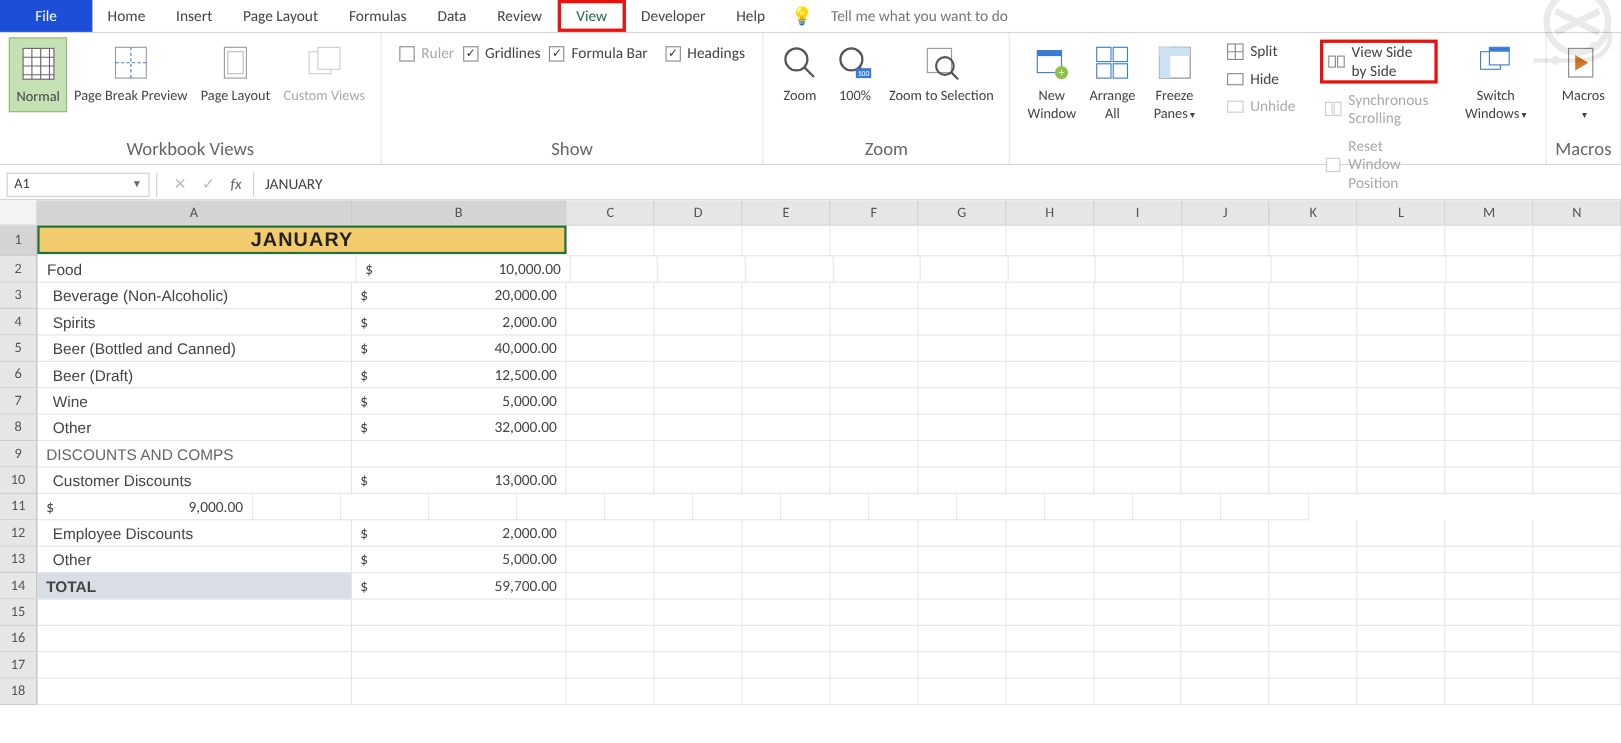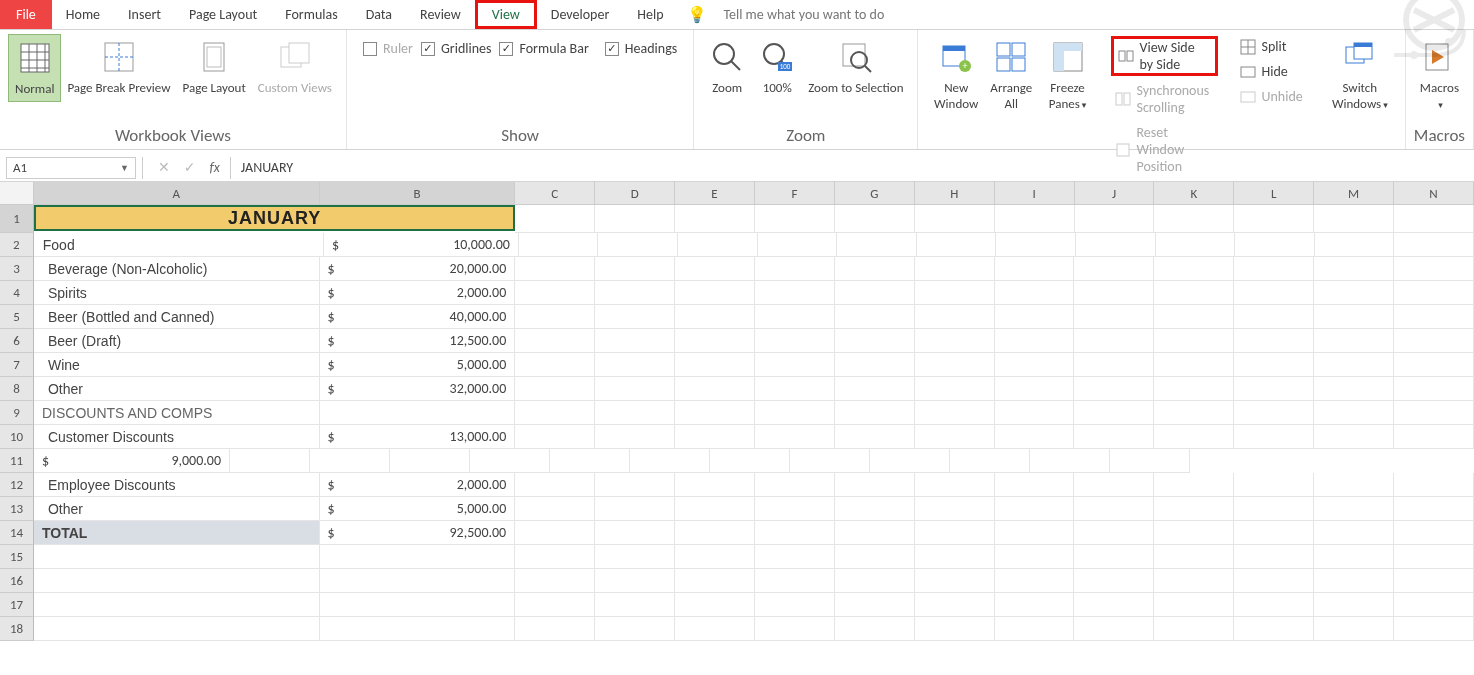--- a/index.html
+++ b/index.html
@@ -1,21 +1,21 @@
 <!DOCTYPE html>
 <html><head>
 <meta charset="utf-8">
 <style>
 * { box-sizing: border-box; margin: 0; padding: 0; font-family: "Segoe UI", Calibri, Arial, sans-serif; }
 body { background: #fff; width: 1474px; height: 675px; overflow: hidden; font-size: 14px; color: #444; }
 
 
 .tabs { display: flex; align-items: stretch; height: 30px; border-bottom: 1px solid #d4d4d4; }
 .tab { padding: 0 14px; display: flex; align-items: center; font-size: 14px; cursor: pointer; }
-.tab.file { background: #ef4444; color: #fff; padding: 0 16px; }
+.tab.file { background: #1d4ed8; color: #fff; padding: 0 32px; }
 .tab.highlight { border: 3px solid #e8130e; color: #217346; }
 .tell-me { display: flex; align-items: center; color: #777; font-size: 14px; margin-left: 10px; }
 .bulb { margin-right: 16px; font-size: 16px; }
 
 
 .ribbon { display: flex; height: 120px; border-bottom: 1px solid #d4d4d4; background: #fff; }
 .group { display: flex; flex-direction: column; border-right: 1px solid #e5e5e5; padding: 4px 8px 0 8px; }
 .group-body { flex: 1; display: flex; align-items: flex-start; }
 .group-label { text-align: center; font-size: 17px; color: #666; padding: 3px 0; }
 .big-btn { display: flex; flex-direction: column; align-items: center; justify-content: flex-start; padding: 4px 6px; min-width: 50px; text-align: center; font-size: 13px; cursor: pointer; line-height: 1.2; }
@@ -223,49 +223,20 @@
           <svg width="34" height="34">
               <rect x="3" y="3" width="28" height="28" fill="#fff" stroke="#888"></rect>
               <rect x="3" y="3" width="10" height="28" fill="#cfe2f3"></rect>
               <rect x="3" y="3" width="28" height="8" fill="#cfe2f3"></rect>
             </svg>
         </span>
         <span><span>Freeze Panes</span><span class="caret">▾</span></span>
       </div>
 
       <div class="stack" style="margin-left:6px">
-        <div class="small-row highlight">
-          <span class="mini-ico">
-              <svg width="16" height="16">
-                <rect x="1" y="3" width="6" height="10" fill="#fff" stroke="#888"></rect>
-                <rect x="9" y="3" width="6" height="10" fill="#fff" stroke="#888"></rect>
-              </svg>
-            </span>
-          <span>View Side by Side</span>
-        </div>
-        <div class="small-row disabled">
-          <span class="mini-ico">
-              <svg width="16" height="16">
-                <rect x="1" y="2" width="6" height="12" fill="#fff" stroke="#ccc"></rect>
-                <rect x="9" y="2" width="6" height="12" fill="#fff" stroke="#ccc"></rect>
-              </svg>
-            </span>
-          <span>Synchronous Scrolling</span>
-        </div>
-        <div class="small-row disabled">
-          <span class="mini-ico">
-              <svg width="16" height="16">
-                <rect x="2" y="2" width="12" height="12" fill="#fff" stroke="#ccc"></rect>
-              </svg>
-            </span>
-          <span>Reset Window Position</span>
-        </div>
-      </div>
-
-      <div class="stack" style="margin-left:6px">
         <div class="small-row">
           <span class="mini-ico">
               <svg width="16" height="16">
                 <rect x="1" y="1" width="14" height="14" fill="#fff" stroke="#888"></rect>
                 <line x1="8" y1="1" x2="8" y2="15" stroke="#888"></line>
                 <line x1="1" y1="8" x2="15" y2="8" stroke="#888"></line>
               </svg>
             </span>
           <span>Split</span>
         </div>
@@ -277,20 +248,49 @@
             </span>
           <span>Hide</span>
         </div>
         <div class="small-row disabled">
           <span class="mini-ico">
               <svg width="16" height="16">
                 <rect x="1" y="3" width="14" height="10" fill="#fff" stroke="#ccc"></rect>
               </svg>
             </span>
           <span>Unhide</span>
+        </div>
+      </div>
+
+      <div class="stack" style="margin-left:6px">
+        <div class="small-row highlight">
+          <span class="mini-ico">
+              <svg width="16" height="16">
+                <rect x="1" y="3" width="6" height="10" fill="#fff" stroke="#888"></rect>
+                <rect x="9" y="3" width="6" height="10" fill="#fff" stroke="#888"></rect>
+              </svg>
+            </span>
+          <span>View Side by Side</span>
+        </div>
+        <div class="small-row disabled">
+          <span class="mini-ico">
+              <svg width="16" height="16">
+                <rect x="1" y="2" width="6" height="12" fill="#fff" stroke="#ccc"></rect>
+                <rect x="9" y="2" width="6" height="12" fill="#fff" stroke="#ccc"></rect>
+              </svg>
+            </span>
+          <span>Synchronous Scrolling</span>
+        </div>
+        <div class="small-row disabled">
+          <span class="mini-ico">
+              <svg width="16" height="16">
+                <rect x="2" y="2" width="12" height="12" fill="#fff" stroke="#ccc"></rect>
+              </svg>
+            </span>
+          <span>Reset Window Position</span>
         </div>
       </div>
 
       <div class="big-btn" style="margin-left:10px">
         <span class="ico">
           <svg width="34" height="34">
               <rect x="3" y="7" width="18" height="16" fill="#fff" stroke="#3a7bd5"></rect>
               <rect x="11" y="3" width="18" height="16" fill="#fff" stroke="#3a7bd5"></rect>
               <rect x="11" y="3" width="18" height="4" fill="#3a7bd5"></rect>
             </svg>
@@ -600,21 +600,21 @@
         <div class="cell" style="width: 80px;"></div>
         <div class="cell" style="width: 80px;"></div>
         <div class="cell" style="width: 80px;"></div>
         <div class="cell" style="width: 80px;"></div>
       </div>
       <div class="row totalrow">
         <div class="rowh">14</div>
         <div class="cell" style="width: 286px;">TOTAL</div>
         <div class="cell dollar" style="width: 196px;">
           <span>$</span>
-          <span>92,500.00</span>
+          <span>59,700.00</span>
         </div>
         <div class="cell" style="width: 80px;"></div>
         <div class="cell" style="width: 80px;"></div>
         <div class="cell" style="width: 80px;"></div>
         <div class="cell" style="width: 80px;"></div>
         <div class="cell" style="width: 80px;"></div>
         <div class="cell" style="width: 80px;"></div>
         <div class="cell" style="width: 80px;"></div>
         <div class="cell" style="width: 80px;"></div>
         <div class="cell" style="width: 80px;"></div>

